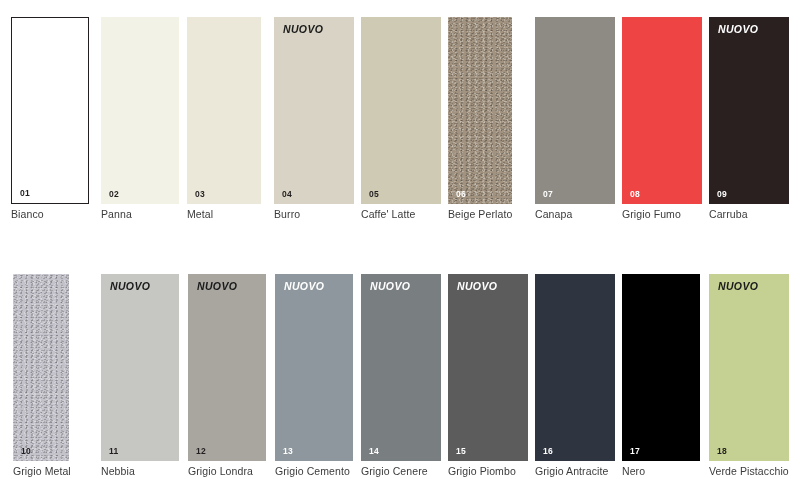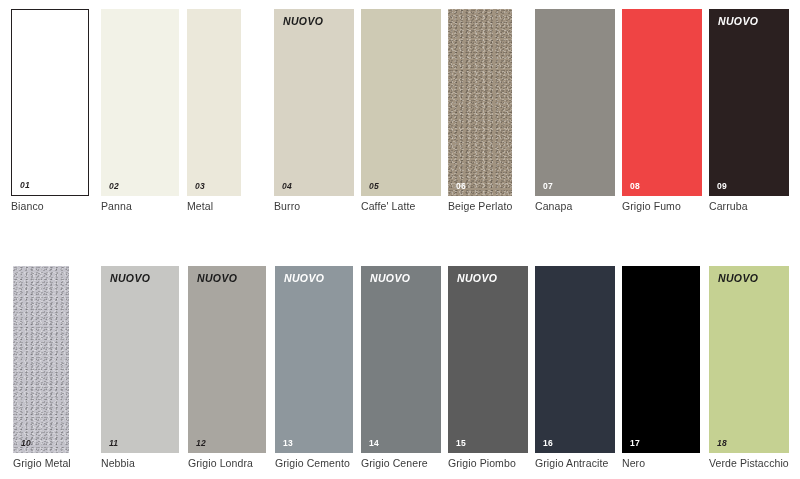--- a/index.html
+++ b/index.html
@@ -25,21 +25,21 @@
     position: absolute;
     left: 0;
     width: 800px;
   }
   .row.row-1 { top: 5px;   height: 212px; }
   .row.row-2 { top: 262px; height: 214px; }
 
   
   .cell {
     position: absolute;
-    top: 4px;
+    top: 12px;
     width: 88px;
   }
   .chip {
     position: relative;
     width: 100%;
     height: 187px;
     overflow: hidden;
   }
   .chip.bordered {
     border: 1.5px solid #231f20;
@@ -88,21 +88,21 @@
   .nuovo.on-dark  { color: #ffffff; }
   
   .num {
     position: absolute;
     left: 8px; bottom: 6px;
     font-size: 8.5px;
     font-weight: bold;
     letter-spacing: .2px;
     line-height: 1;
   }
-  .num.on-light { color: #231f20; font-style: italic; }
+  .num.on-light { color: #231f20; }
   .num.on-dark  { color: #ffffff; }
   
   .name {
     position: absolute;
     left: 0; top: 192px;
     width: 120px;
     font-size: 10.5px;
     color: #3b3b3b;
     line-height: 1.1;
     white-space: nowrap;
@@ -119,21 +119,21 @@
           <div class="num on-light">01</div>
         </div>
         <div class="name">Bianco</div>
       </div>
       <div class="cell" style="left: 101px; width: 78px;">
         <div class="chip" style="background: rgb(242, 242, 231);">
           <div class="num on-light">02</div>
         </div>
         <div class="name">Panna</div>
       </div>
-      <div class="cell" style="left: 187px; width: 54px;">
+      <div class="cell" style="left: 187px; width: 74px;">
         <div class="chip" style="background: rgb(235, 232, 218);">
           <div class="num on-light">03</div>
         </div>
         <div class="name">Metal</div>
       </div>
       <div class="cell" style="left: 274px; width: 80px;">
         <div class="chip" style="background: rgb(216, 211, 196);">
           <div class="nuovo on-light">NUOVO</div>
           <div class="num on-light">04</div>
         </div>

